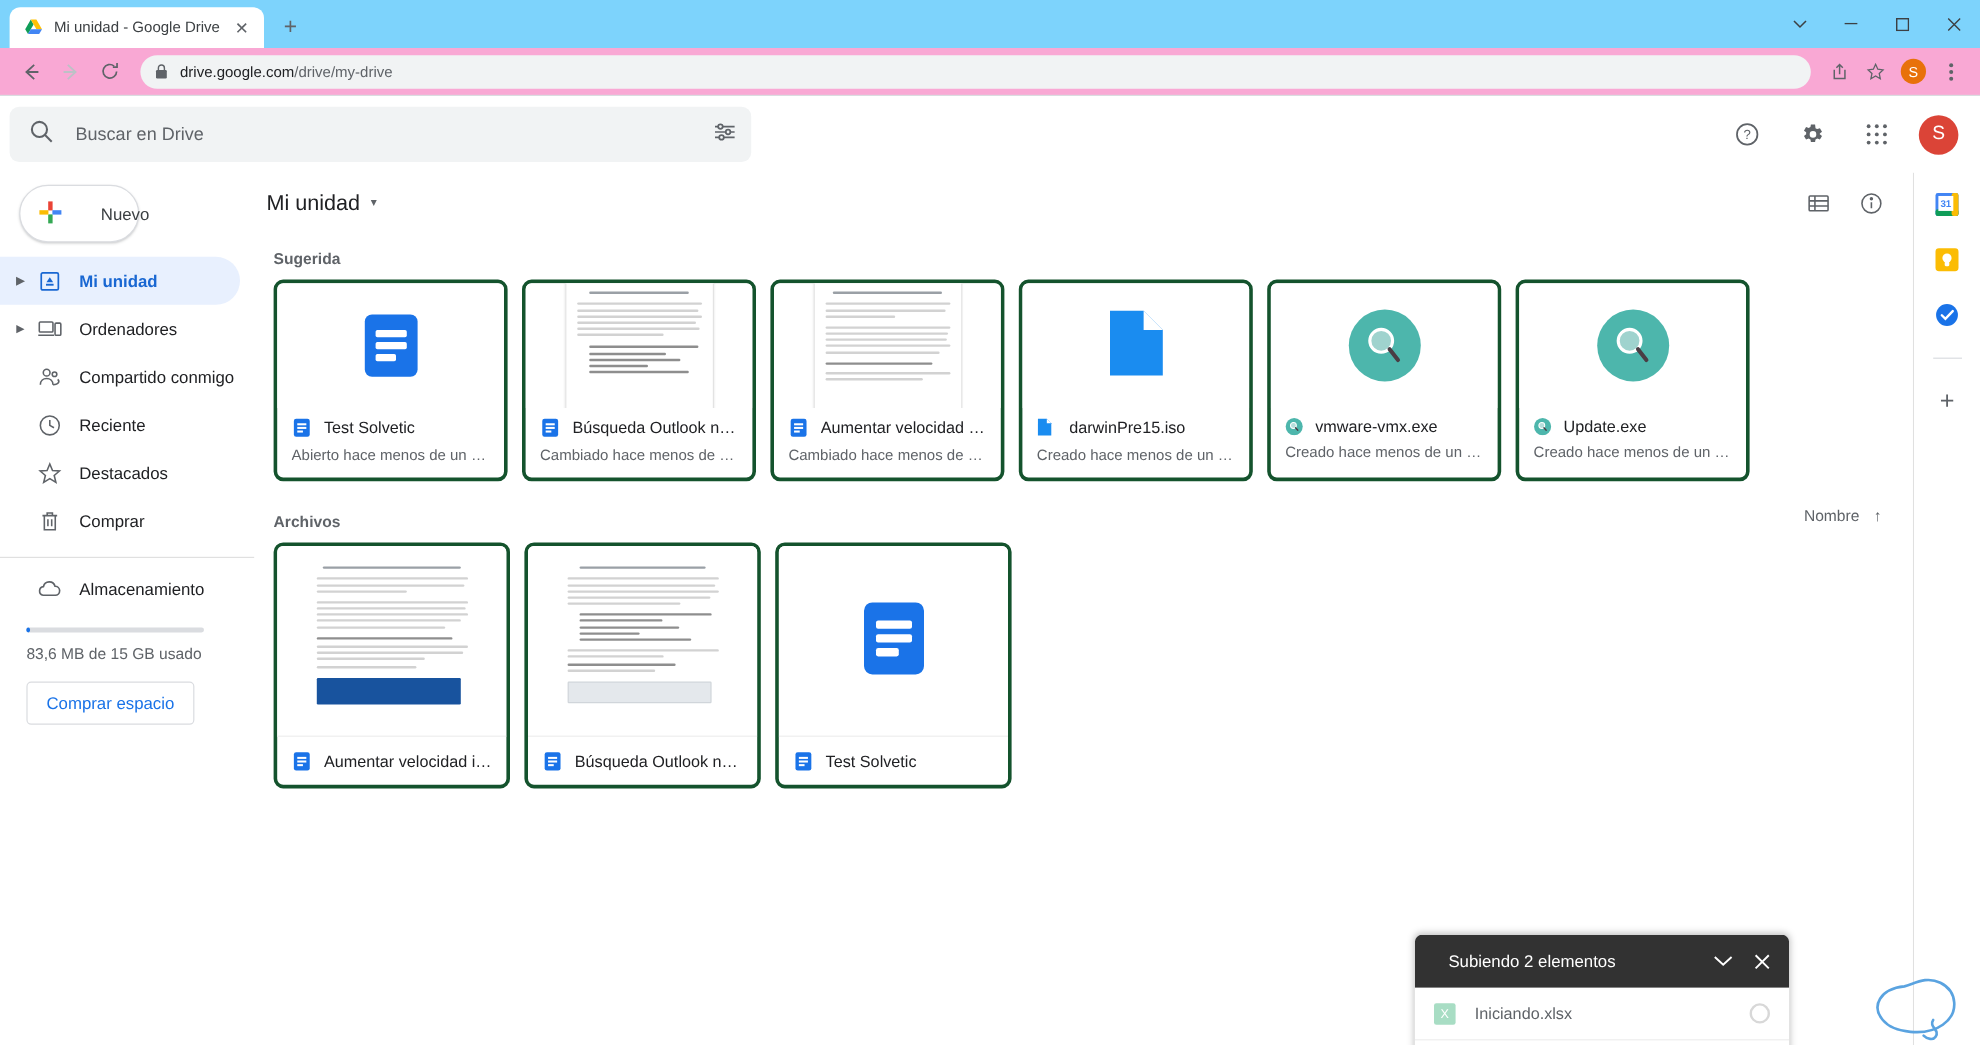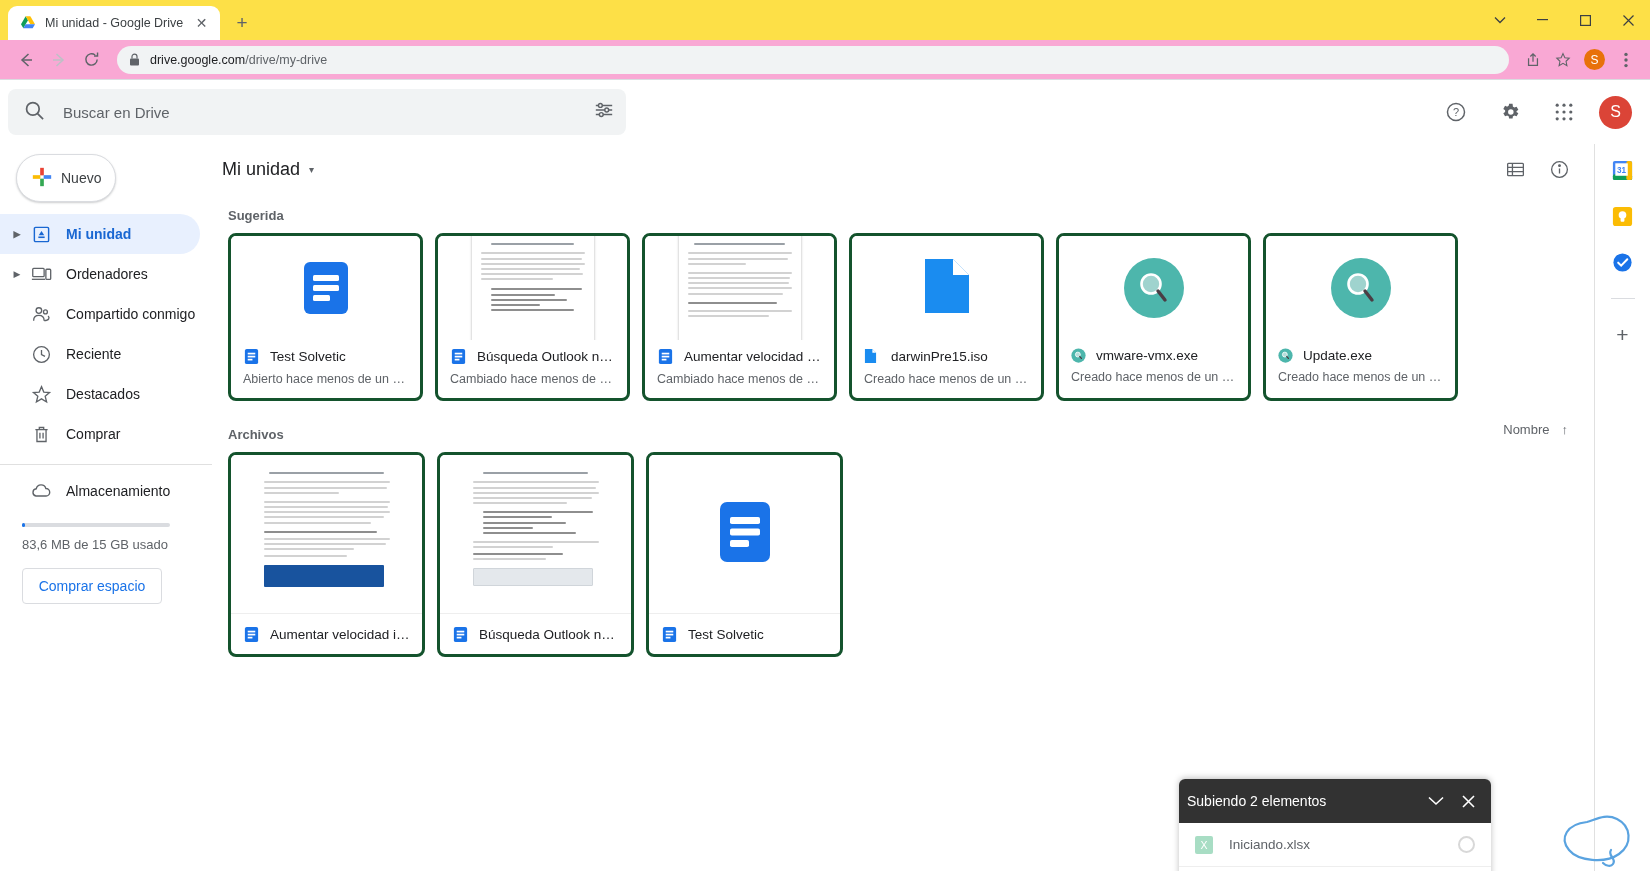--- a/index.html
+++ b/index.html
@@ -5,21 +5,21 @@
   * { box-sizing: border-box; margin: 0; padding: 0; }
   html, body {
     width: 1650px; height: 871px;
     font-family: "Liberation Sans", sans-serif;
     background: #fff; overflow: hidden;
   }
   .app { position: relative; width: 1650px; height: 871px; background: #fff; }
 
   
   .chrome-tabstrip {
-    height: 40px; background: #fde047;
+    height: 40px; background: #7dd3fc;
     display: flex; align-items: flex-end; padding-left: 8px;
     position: relative;
   }
   .tab {
     display: flex; align-items: center; gap: 9px;
     height: 34px; width: 212px; background: #fff;
     border-radius: 9px 9px 0 0; padding: 0 10px 0 12px;
     font-size: 12.5px; color: #3c4043;
   }
   .tab-favicon { width: 16px; height: 16px; flex: 0 0 16px; }
@@ -97,21 +97,21 @@
     color: #fff; font-size: 16px; display: flex; align-items: center;
     justify-content: center;
   }
 
   
   .body-row { display: flex; height: 767px; }
 
   
   .sidebar { width: 212px; padding-top: 2px; flex: 0 0 212px; }
   .new-btn {
-    display: flex; align-items: center; gap: 8px; margin: 8px 0 12px 16px;
+    display: flex; align-items: center; gap: 31px; margin: 8px 0 12px 16px;
     width: 100px; height: 48px; border-radius: 24px; background: #fff;
     border: 1px solid #dadce0; box-shadow: 0 1px 2px rgba(60,64,67,.25);
     padding-left: 14px; font-size: 14px; color: #3c4043;
   }
   .nav-item {
     display: flex; align-items: center; height: 40px; font-size: 14px;
     color: #202124; padding-left: 6px; border-radius: 0 20px 20px 0;
     margin-right: 12px;
   }
   .nav-item.active { background: #e8f0fe; color: #1967d2; font-weight: bold; }
@@ -195,21 +195,21 @@
   .vm-mini { width: 15px; height: 15px; flex: 0 0 15px; }
 
   
   .toast {
     position: absolute; right: 103px; bottom: 0; width: 312px;
     box-shadow: 0 -1px 6px rgba(0,0,0,.25); background: #fff;
     border-radius: 6px 6px 0 0; overflow: hidden;
   }
   .toast-head {
     height: 44px; background: #323232; color: #fff; display: flex;
-    align-items: center; padding: 0 10px 0 8px; font-size: 14px;
+    align-items: center; padding: 0 10px 0 28px; font-size: 14px;
   }
   .toast-head .sp { margin-left: auto; display: flex; align-items: center; gap: 6px; }
   .toast-ic { width: 26px; height: 26px; display: flex; align-items: center; justify-content: center; color: #fff; }
   .toast-status {
     height: 36px; background: #f5f5f5; display: flex; align-items: center;
     padding: 0 16px; font-size: 13px; color: #5f6368;
     border-bottom: 1px solid #e8e8e8;
   }
   .toast-cancel { margin-left: auto; color: #2a7de1; font-size: 13px; font-weight: bold; letter-spacing: .4px; }
   .toast-item {

